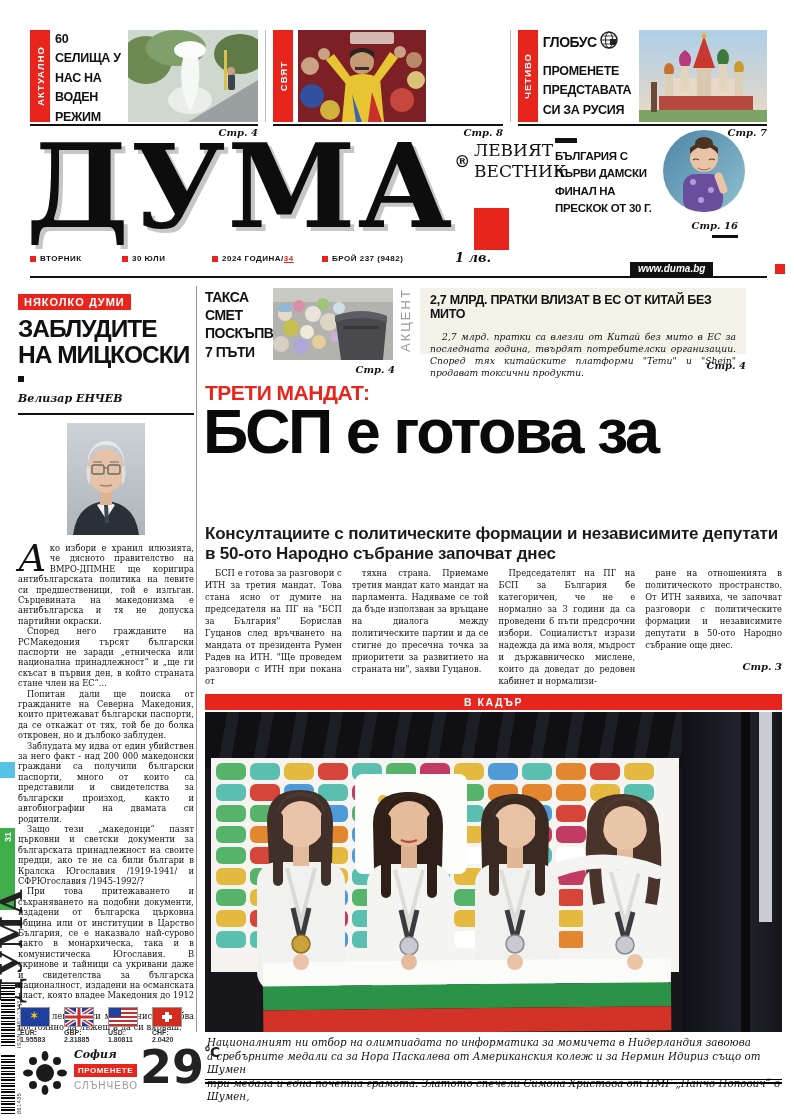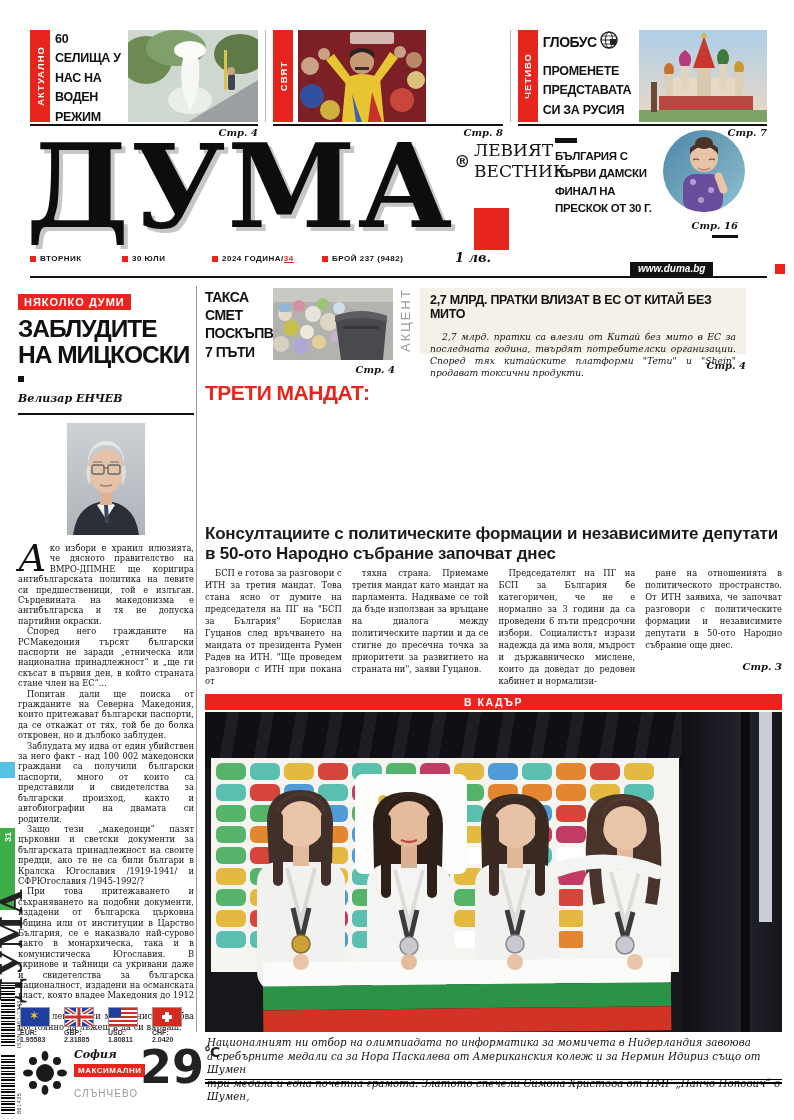--- a/index.html
+++ b/index.html
@@ -72,21 +72,21 @@
            padding-right:3px;font-style:italic;}
   
   #currencies{left:20px;top:1007px;width:172px;display:flex;justify-content:space-between;}
   .cur{width:40px;font-size:7px;font-weight:bold;color:#333;}
   .flag{width:28px;height:18px;margin-bottom:2px;position:relative;overflow:hidden;border:0.5px solid #999;}
   #weather{left:22px;top:1046px;width:172px;height:60px;}
   #w-city{position:absolute;left:52px;top:2px;font-family:"DejaVu Serif",serif;
           font-style:italic;font-weight:bold;font-size:11px;}
   #w-max{position:absolute;left:52px;top:18px;background:#e7251d;color:#fff;
          font-size:8px;font-weight:bold;padding:2px 4px;letter-spacing:0.5px;}
-  #w-cond{position:absolute;left:52px;top:34px;color:#9a9a9a;font-size:10px;letter-spacing:1px;margin-top:8px;}
+  #w-cond{position:absolute;left:52px;top:34px;color:#9a9a9a;font-size:10px;letter-spacing:1px;}
   #w-temp{position:absolute;left:118px;top:-6px;font-size:46px;font-weight:700;
           font-family:"DejaVu Sans",sans-serif;color:#222;}
   #w-unit{font-size:14px;vertical-align:26px;letter-spacing:-1px;}
   
   #waste{left:205px;top:288px;width:190px;}
   #waste .t-row{height:72px;gap:4px;}
   #waste-titles{width:64px;font-size:14px;font-weight:bold;line-height:1.3;letter-spacing:-0.5px;}
   #waste-page{text-align:right;margin-top:4px;}
   #accent-label{left:398px;top:290px;height:62px;color:#9a9a9a;font-size:13px;
                 letter-spacing:2px;}
@@ -343,21 +343,21 @@
     <rect x="41" y="42" width="12" height="9" rx="2" fill="none" stroke="#6a6a6a" stroke-width="1.4"></rect>
     <line x1="37" y1="45" x2="41" y2="45" stroke="#6a6a6a" stroke-width="1.2"></line>
     <line x1="26" y1="39" x2="35" y2="39" stroke="#9a9284" stroke-width="1.6"></line>
     <line x1="43" y1="39" x2="52" y2="39" stroke="#9a9284" stroke-width="1.6"></line>
     <path d="M33 62 Q39 64 45 62" stroke="#a97f6c" stroke-width="1.4" fill="none"></path>
   </svg>
   <div id="op-text">
     <p class="first"><span id="dropcap">А</span><span>ко избори е хранил илюзията, че дясното правителство на ВМРО-ДПМНЕ ще коригира антибългарската политика на левите си предшественици, той е излъган. Сърцевината на македонизма е антибългарска и тя не допуска партийни окраски.</span></p>
     <p>Според него гражданите на РСМакедония търсят български паспорти не заради „етническа или национална принадлежност“ и „ще ги скъсат в първия ден, в който страната стане член на ЕС“...</p>
     <p>Попитан дали ще поиска от гражданите на Северна Македония, които притежават български паспорти, да се откажат от тях, той бе до болка откровен, но и дълбоко заблуден.</p>
-    <p>Заблудата му идва от един убийствен за него факт - над 100 002 македонски граждани са получили български паспорти, много от които са представили и свидетелства за български произход, както и автобиографии на двамата си родители.</p>
+    <p>Заблудата му идва от един убийствен за него факт - над 200 000 македонски граждани са получили български паспорти, много от които са представили и свидетелства за български произход, както и автобиографии на двамата си родители.</p>
     <p>Защо тези „македонци“ пазят църковни и светски документи за българската принадлежност на своите предци, ако те не са били българи в Кралска Югославия /1919-1941/ и СФРЮгославия /1945-1992/?</p>
     <p>При това притежаването и съхраняването на подобни документи, издадени от българска църковна община или от институции в Царство България, се е наказвало най-сурово както в монархическа, така и в комунистическа Югославия. В скринове и тайници са укривани даже и свидетелства за българска националност, издадени на османската власт, която владее Македония до 1912 г...</p>
     <p>Не е леко да си македонист. Трябва постоянно да лъжеш и да си вярваш.</p>
   </div>
 </div>
 
 <div id="currencies" class="abs">
   <div class="cur">
     <div class="flag" style="background:#1f3f9e;">
       <span style="position:absolute;left:9px;top:2px;color:#f5c518;font-size:10px;">✶</span>
@@ -403,21 +403,21 @@
       <ellipse cx="23" cy="40" rx="3.4" ry="5"></ellipse>
       <ellipse cx="6" cy="23" rx="5" ry="3.4"></ellipse>
       <ellipse cx="40" cy="23" rx="5" ry="3.4"></ellipse>
       <ellipse cx="11" cy="11" rx="4" ry="4"></ellipse>
       <ellipse cx="35" cy="11" rx="4" ry="4"></ellipse>
       <ellipse cx="11" cy="35" rx="4" ry="4"></ellipse>
       <ellipse cx="35" cy="35" rx="4" ry="4"></ellipse>
     </g>
   </svg>
   <div id="w-city">София</div>
-  <div id="w-max">МАКСИМАЛНИ</div>
+  <div id="w-max">ПРОМЕНЕТЕ</div>
   <div id="w-cond">СЛЪНЧЕВО</div>
   <div id="w-temp"><span>29</span><span id="w-unit">°C</span></div>
 </div>
 
 <div id="waste" class="abs">
   <div class="t-row">
     <div id="waste-titles">
       <div>ТАКСА</div>
       <div>СМЕТ</div>
       <div>ПОСКЪПВА</div>
@@ -453,20 +453,21 @@
 
 <div id="accent-label" class="abs vtext">АКЦЕНТ</div>
 <div id="accent-box" class="abs">
   <div id="accent-head">2,7 МЛРД. ПРАТКИ ВЛИЗАТ В ЕС ОТ КИТАЙ БЕЗ МИТО</div>
   <div id="accent-body">2,7 млрд. пратки са влезли от Китай без мито в ЕС за последната година, твърдят потребителски организации. Според тях китайските платформи "Temu" и "Shein" продават токсични продукти.</div>
 </div>
 <div id="accent-page" class="abs pref">Стр. 4</div>
 
 <div id="lead-kicker" class="abs">ТРЕТИ МАНДАТ:</div>
 <div id="lead-headline" class="abs">
+  <div>БСП е готова за</div>
 </div>
 <div id="lead-subhead" class="abs">Консултациите с политическите формации и независимите депутати в 50-ото Народно събрание започват днес</div>
 <div id="lead-cols" class="abs">
   <div class="lcol">БСП е готова за разговори с ИТН за третия мандат. Това стана ясно от думите на председателя на ПГ на "БСП за България" Борислав Гуцанов след връчването на мандата от президента Румен Радев на ИТН. "Ще проведем разговори с ИТН при покана от</div>
   <div class="lcol">тяхна страна. Приемаме третия мандат като мандат на парламента. Надяваме се той да бъде използван за връщане на диалога между политическите партии и да се стигне до пресечна точка за приоритети за развитието на страната ни", заяви Гуцанов.</div>
   <div class="lcol">Председателят на ПГ на БСП за България бе категоричен, че не е нормално за 3 години да са проведени 6 пъти предсрочни избори. Социалистът изрази надежда да има воля, мъдрост и държавническо мислене, които да доведат до редовен кабинет и нормализи-</div>
   <div class="lcol">
     <span>ране на отношенията в политическото пространство. От ИТН заявиха, че започват разговори с политическите формации и независимите депутати в 50-ото Народно събрание още днес.</span>
     <div class="pg pref">Стр. 3</div>
   </div>

